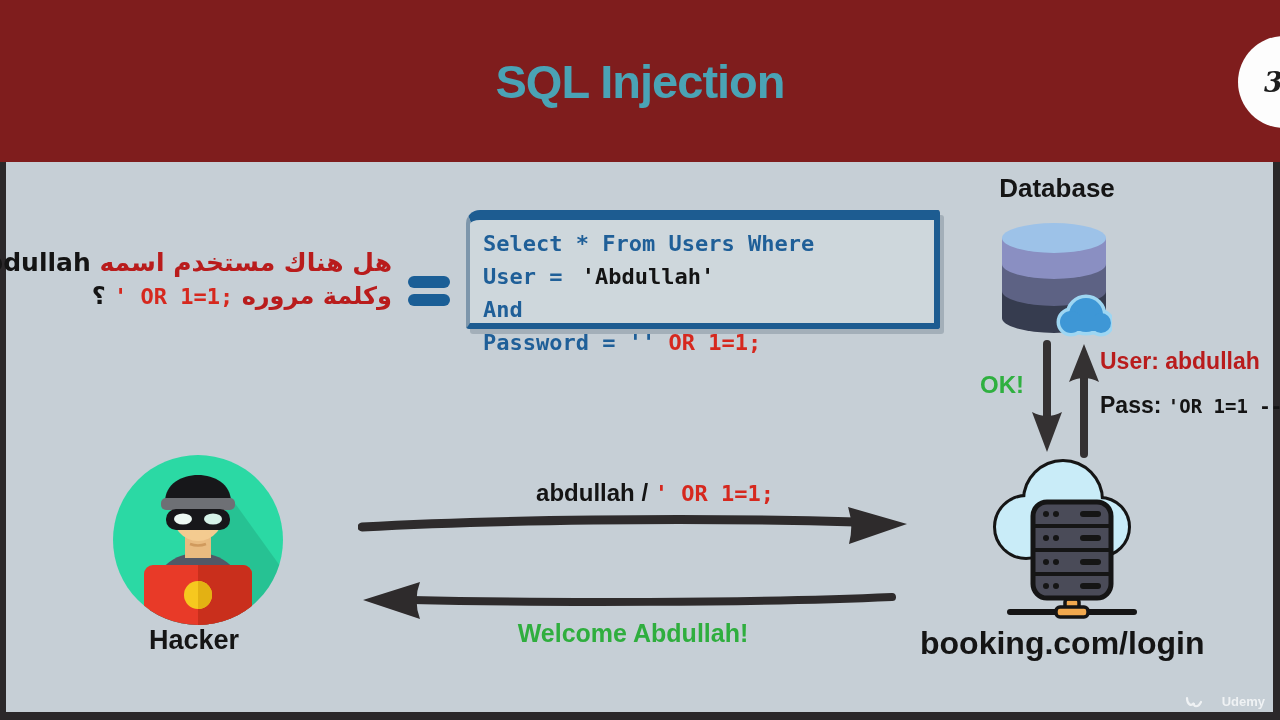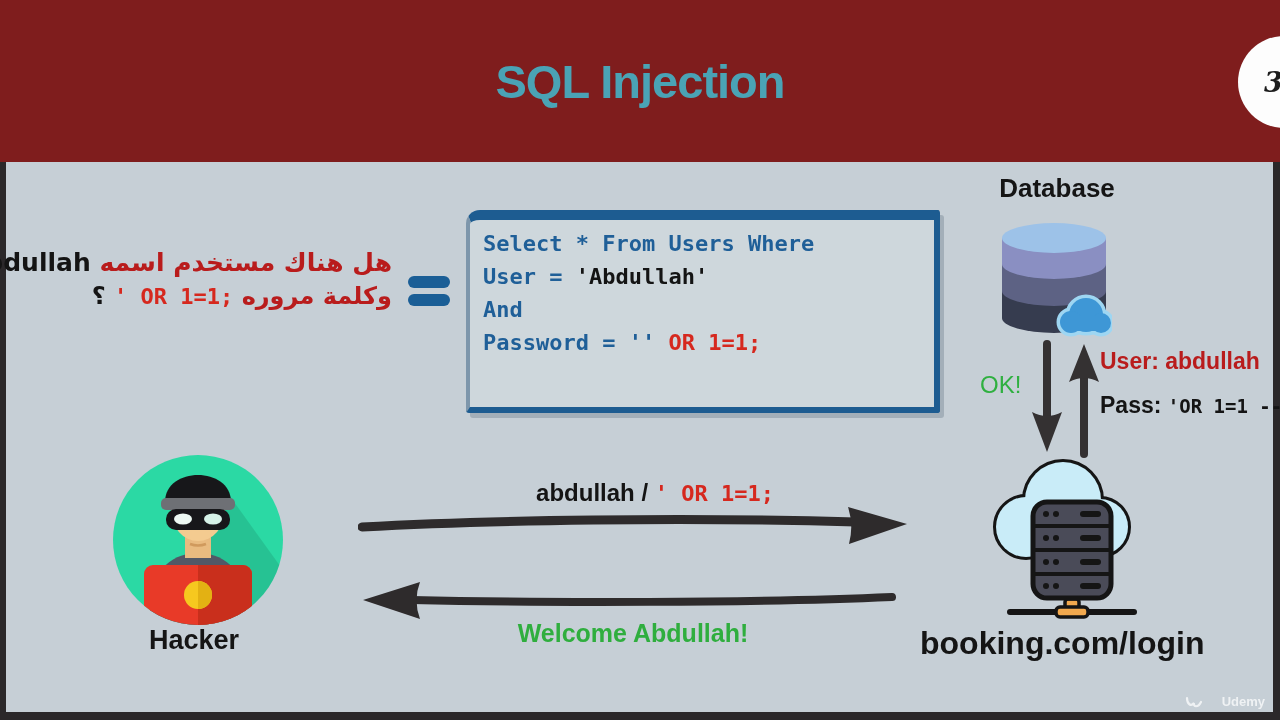--- a/index.html
+++ b/index.html
@@ -29,40 +29,40 @@
   .q-black { color:#141414; }
   .q-payload { color:#d6281e; font-family:"DejaVu Sans Mono", monospace; font-size:22px;
                direction:ltr; unicode-bidi:embed; }
 
   
   .equals { position:absolute; left:402px; top:114px; width:42px; }
   .equals span { display:block; width:42px; height:12px; border-radius:6px; background:#1a5e96; }
   .equals span + span { margin-top:6px; }
 
   
-  .code-box { position:absolute; left:460px; top:48px; width:474px; height:203px;
+  .code-box { position:absolute; left:460px; top:48px; width:474px; height:119px;
               background:#ced7dc; border:6px solid #1d5c91; border-top-width:10px;
               border-left-color:#7d96ab; border-left-width:4px;
               border-radius:14px 3px 3px 3px;
               box-shadow:4px 5px 0 rgba(60,80,100,0.25);
               padding:7px 10px 0 13px;
               font-family:"DejaVu Sans Mono", monospace; font-weight:700; font-size:22px;
               line-height:33px; white-space:nowrap; }
   .c-blue { color:#1f5f98; }
-  .c-black { color:#141414; }
+  .c-black { color:#141414;margin-left:6px; }
   .c-red { color:#d6281e; }
 
   
   .db-label { position:absolute; left:951px; top:11px; width:200px; text-align:center;
               font-size:26px; font-weight:800; color:#151515; }
   .db-icon { position:absolute; left:994px; top:56px; }
 
   
   .flow-arrows { position:absolute; left:1016px; top:178px; }
-  .ok-label { position:absolute; left:974px; top:209px; font-size:24px; font-weight:400; color:#2fb040; }
+  .ok-label { position:absolute; left:974px; top:209px; font-size:24px; font-weight:700; color:#2fb040; }
   .user-label { position:absolute; left:1094px; top:186px; font-size:23px; font-weight:800; color:#b91c1c; white-space:nowrap; }
   .pass-label { position:absolute; left:1094px; top:230px; font-size:23px; font-weight:800; color:#141414; white-space:nowrap; }
   .pass-value { font-family:"DejaVu Sans Mono", monospace; font-weight:700; font-size:19px; }
 
   
   .server-icon { position:absolute; left:972px; top:280px; }
   .server-label { position:absolute; left:914px; top:463px; width:250px; text-align:center;
                   font-size:32px; font-weight:700; color:#151515; white-space:nowrap; }
 
   

